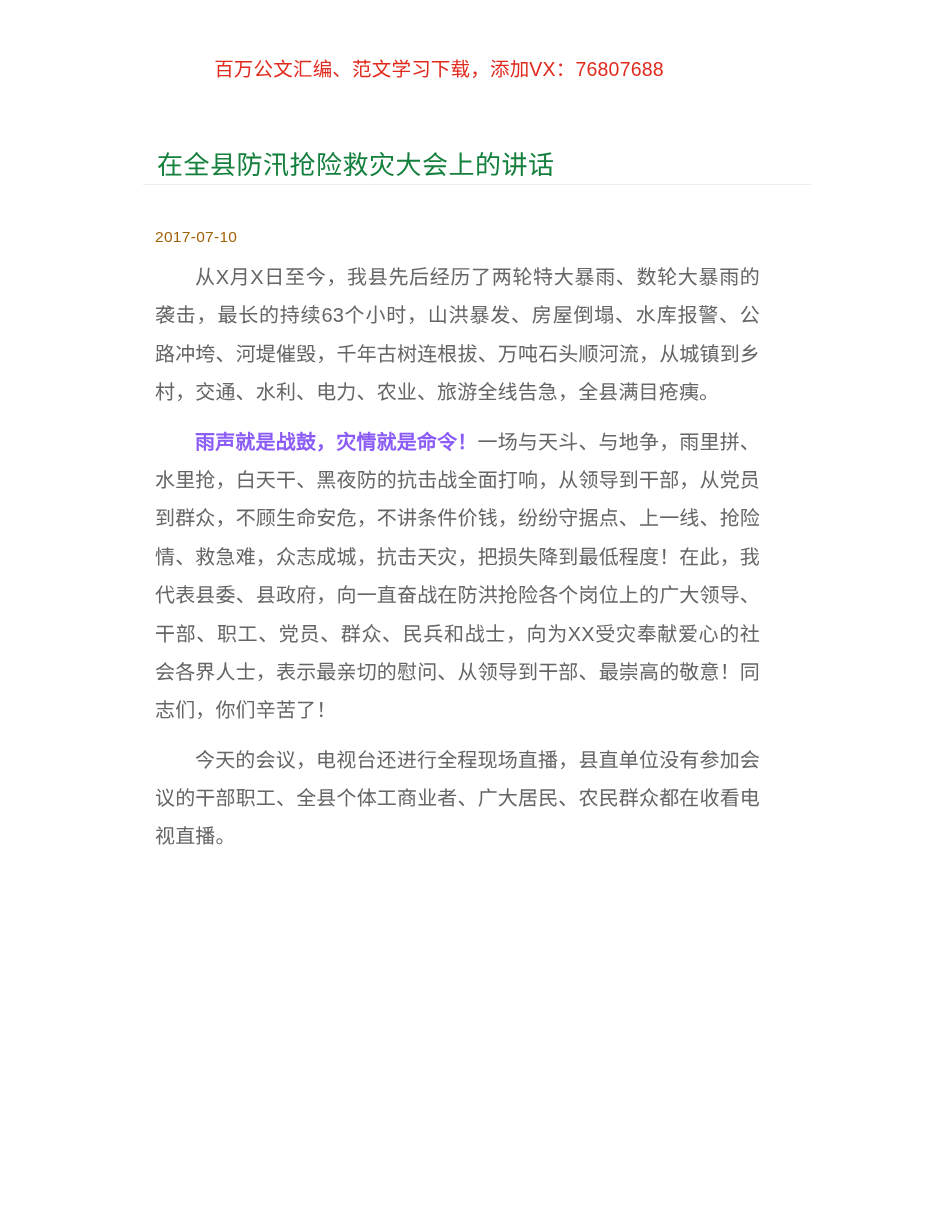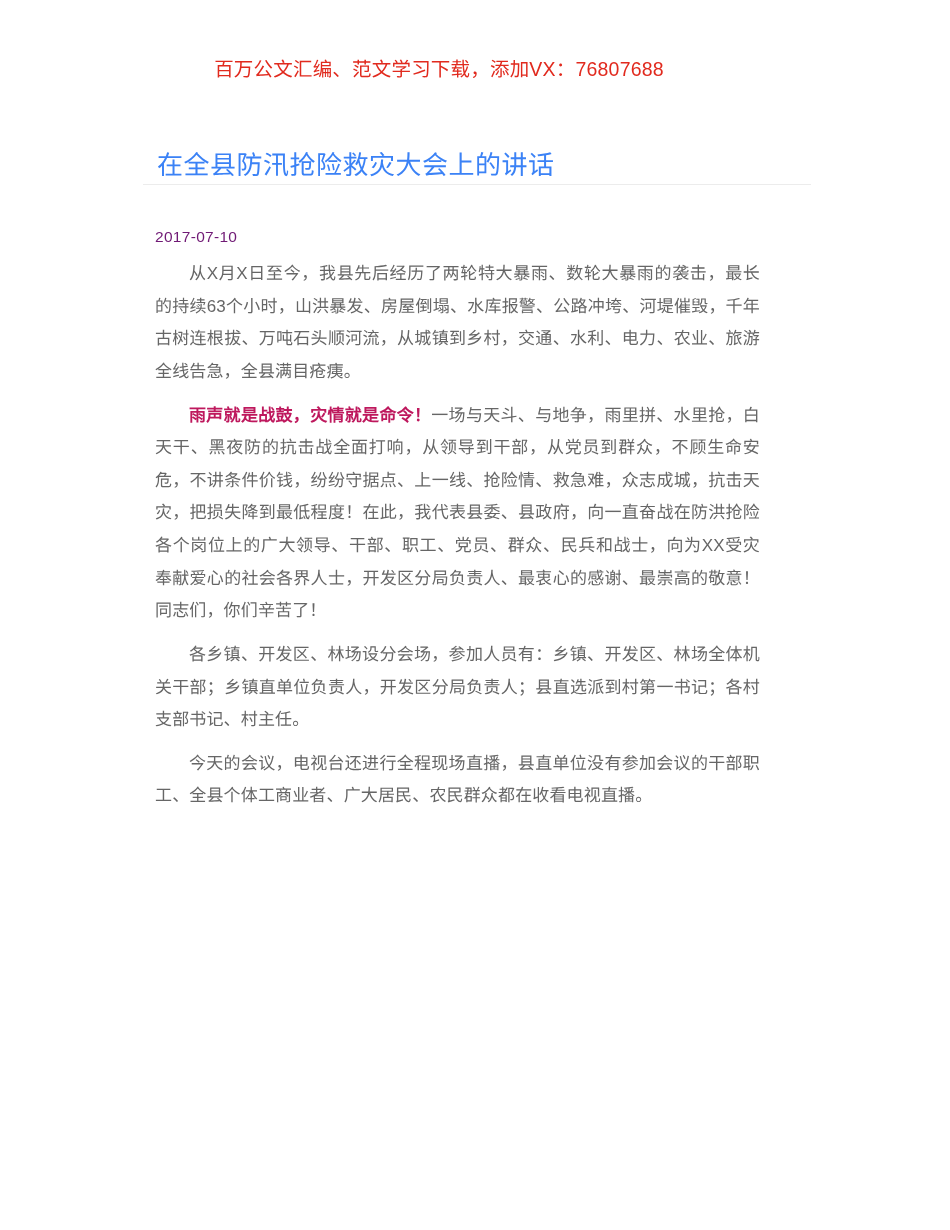--- a/index.html
+++ b/index.html
@@ -40,42 +40,42 @@
   }
 
   
   .doc-title {
     position: absolute;
     top: 136px;
     left: 157px;
     width: 680px;
     font-size: 26px;
     font-weight: 400;
-    color: #3b82f6;
+    color: #15803d;
     letter-spacing: 0.5px;
     line-height: 1.35;
     margin-top: 12px;
   }
 
   .divider {
     position: absolute;
     top: 184px;
     left: 143px;
     width: 668px;
     height: 1px;
     background: #ececec;
   }
 
   
   .doc-date {
     position: absolute;
     top: 228px;
     left: 155px;
     font-size: 15.5px;
-    color: #701a75;
+    color: #a16207;
     letter-spacing: 0.3px;
   }
 
   
   .body-wrap {
     position: absolute;
     top: 258px;
     left: 155px;
     width: 605px;
   }
@@ -83,53 +83,52 @@
   .salutation {
     font-size: 17px;
     color: #666666;
     line-height: 1.55;
     margin: 0 0 6px 0;
     letter-spacing: 0.2px;
   }
 
   p.para {
     margin: 0 0 11px 0;
-    font-size: 17px;
+    font-size: 20px;
     color: #666666;
     line-height: 1.92;
     text-align: justify;
     text-justify: inter-ideograph;
     text-indent: 2em;
     letter-spacing: 0.15px;
   }
 
   p.para:last-child {
     margin-bottom: 0;
   }
 
   .lead {
     font-weight: bold;
-    color: #be185d;
+    color: #8b5cf6;
   }
 </style>
 </head>
 <body>
 
 <div class="page">
 
   <div class="promo">百万公文汇编、范文学习下载，添加VX：76807688</div>
 
   <h1 class="doc-title">在全县防汛抢险救灾大会上的讲话</h1>
 
   <div class="divider"></div>
 
   <div class="doc-date">2017-07-10</div>
 
   <div class="body-wrap">
     <div id="paragraph-host">
         <p class="para"><span>从X月X日至今，我县先后经历了两轮特大暴雨、数轮大暴雨的袭击，最长的持续63个小时，山洪暴发、房屋倒塌、水库报警、公路冲垮、河堤催毁，千年古树连根拔、万吨石头顺河流，从城镇到乡村，交通、水利、电力、农业、旅游全线告急，全县满目疮痍。</span></p>
-        <p class="para"><span class="lead">雨声就是战鼓，灾情就是命令！</span><span>一场与天斗、与地争，雨里拼、水里抢，白天干、黑夜防的抗击战全面打响，从领导到干部，从党员到群众，不顾生命安危，不讲条件价钱，纷纷守据点、上一线、抢险情、救急难，众志成城，抗击天灾，把损失降到最低程度！在此，我代表县委、县政府，向一直奋战在防洪抢险各个岗位上的广大领导、干部、职工、党员、群众、民兵和战士，向为XX受灾奉献爱心的社会各界人士，开发区分局负责人、最衷心的感谢、最崇高的敬意！同志们，你们辛苦了！</span></p>
-        <p class="para"><span>各乡镇、开发区、林场设分会场，参加人员有：乡镇、开发区、林场全体机关干部；乡镇直单位负责人，开发区分局负责人；县直选派到村第一书记；各村支部书记、村主任。</span></p>
+        <p class="para"><span class="lead">雨声就是战鼓，灾情就是命令！</span><span>一场与天斗、与地争，雨里拼、水里抢，白天干、黑夜防的抗击战全面打响，从领导到干部，从党员到群众，不顾生命安危，不讲条件价钱，纷纷守据点、上一线、抢险情、救急难，众志成城，抗击天灾，把损失降到最低程度！在此，我代表县委、县政府，向一直奋战在防洪抢险各个岗位上的广大领导、干部、职工、党员、群众、民兵和战士，向为XX受灾奉献爱心的社会各界人士，表示最亲切的慰问、从领导到干部、最崇高的敬意！同志们，你们辛苦了！</span></p>
         <p class="para"><span>今天的会议，电视台还进行全程现场直播，县直单位没有参加会议的干部职工、全县个体工商业者、广大居民、农民群众都在收看电视直播。</span></p>
       </div>
   </div>
 
 </div>
 
 </body></html>

